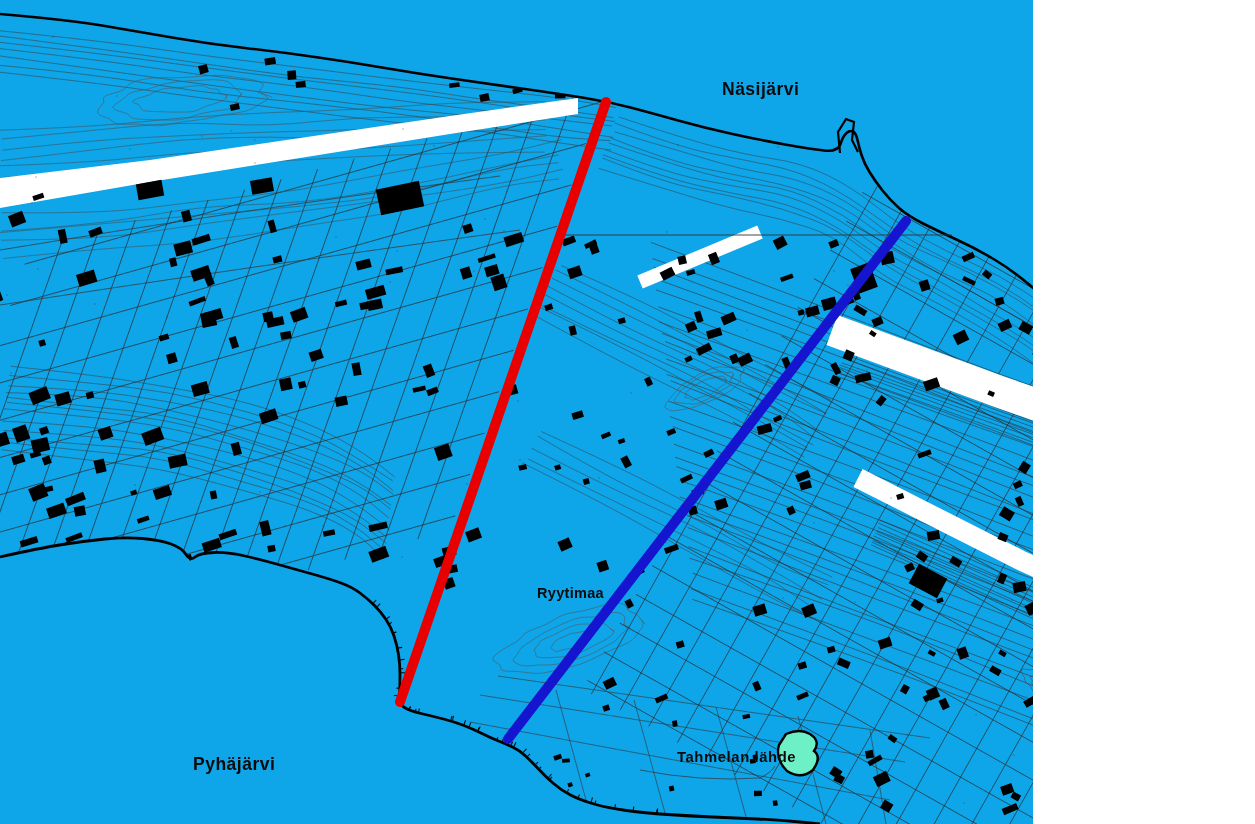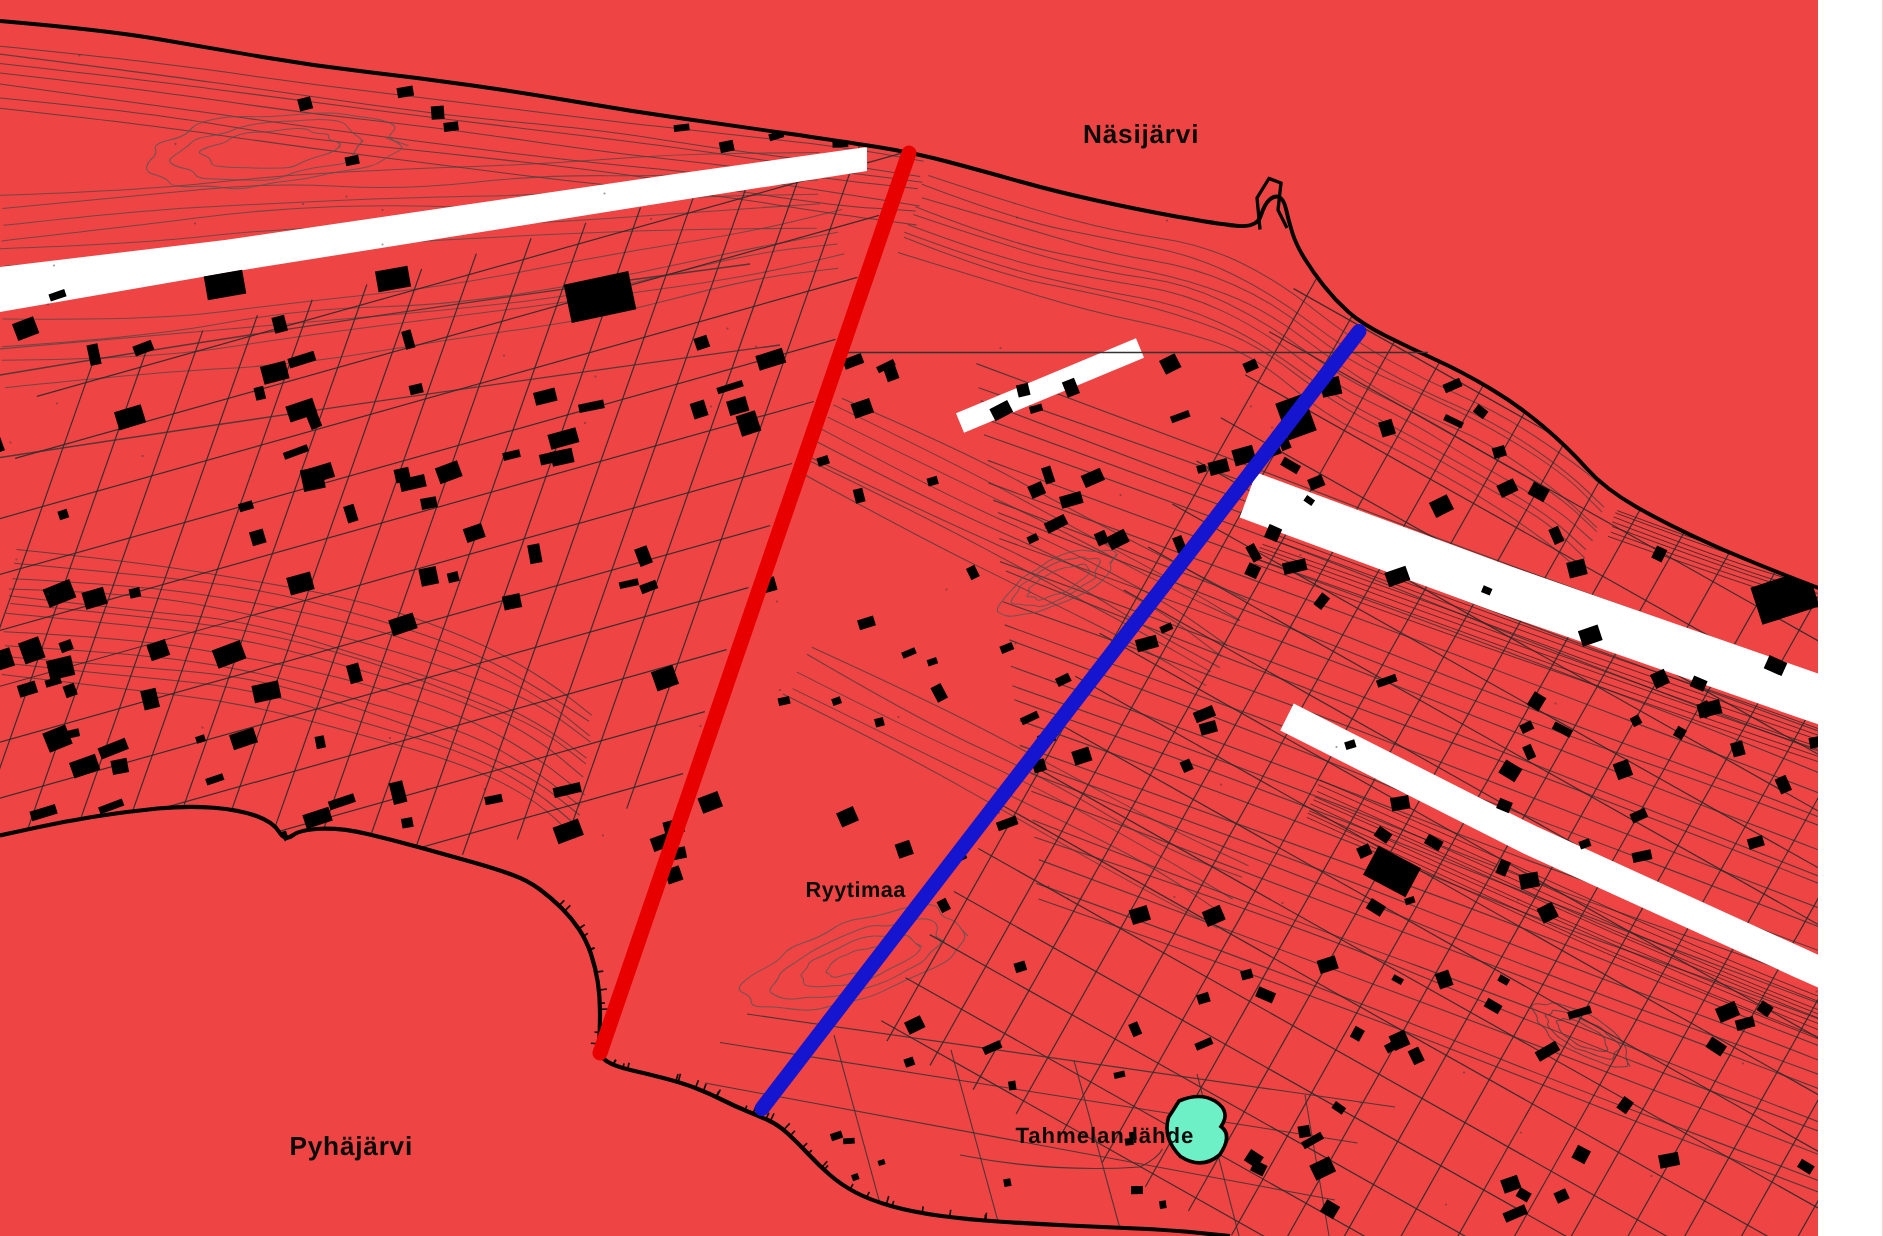--- a/index.html
+++ b/index.html
@@ -1,16 +1,16 @@
 <!DOCTYPE html>
 <html><head>
 <meta charset="utf-8">
 <style>
   html,body{margin:0;padding:0;background:#ffffff;}
-  #stage{position:relative;width:1212px;height:824px;background:#ef4444;overflow:hidden;}
+  #stage{position:relative;width:1033px;height:824px;background:#0ea5e9;overflow:hidden;}
   svg{display:block;}
   .map-label{font-family:"Liberation Sans","DejaVu Sans",sans-serif;font-weight:700;fill:#0b0b0b;}
   .lbl-lake{font-size:17.5px;letter-spacing:.5px;}
   .lbl-place{font-size:14.5px;letter-spacing:.3px;}
   .lbl-spring{font-size:14.8px;letter-spacing:.6px;}
 </style>
 </head>
 <body>
 
 <div id="stage">

